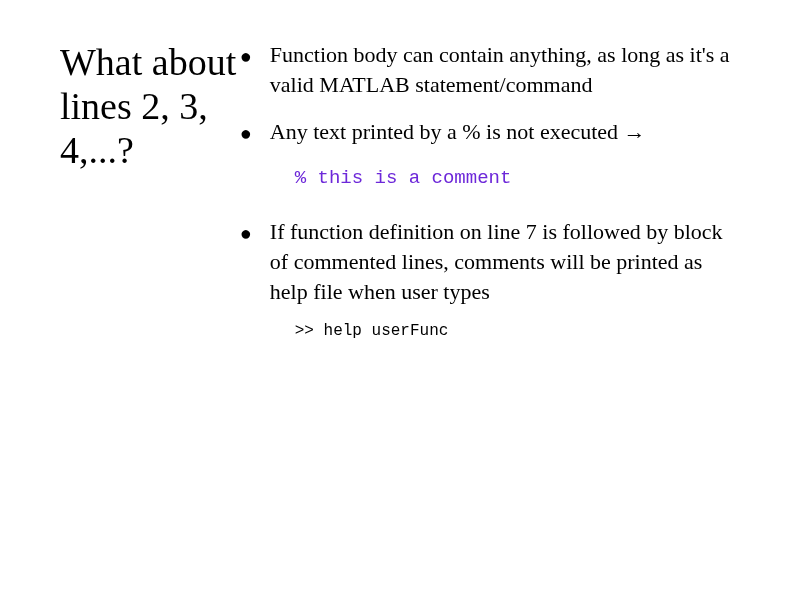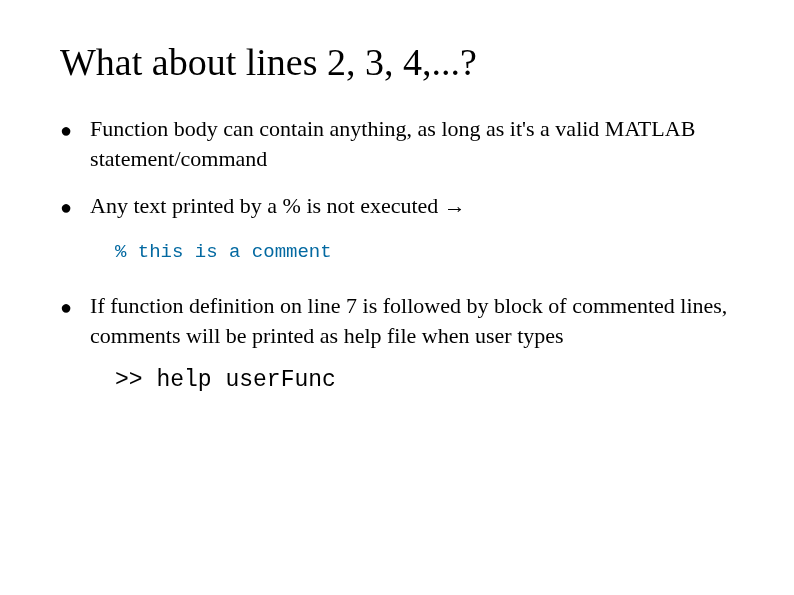--- a/index.html
+++ b/index.html
@@ -14,21 +14,21 @@
       background: #ffffff;
       font-family: 'Times New Roman', Times, serif;
       overflow: hidden;
     }
 
     .slide {
       width: 794px;
       height: 595px;
       padding: 40px 60px 40px 60px;
       display: flex;
-      flex-direction: column;
+      flex-direction: row;
       gap: 0;
     }
 
     .slide-title {
       font-size: 38px;
       font-weight: normal;
       color: #000000;
       margin-bottom: 30px;
       font-family: 'Times New Roman', Times, serif;
     }
@@ -56,29 +56,29 @@
       flex-shrink: 0;
     }
 
     .bullet-text {
       flex: 1;
     }
 
     .code-block {
       font-family: 'Courier New', Courier, monospace;
       font-size: 19px;
-      color: #0369a1;
+      color: #6d28d9;
       margin-left: 55px;
       margin-bottom: 14px;
       margin-top: 2px;
     }
 
     .code-block-help {
       font-family: 'Courier New', Courier, monospace;
-      font-size: 23px;
+      font-size: 16px;
       color: #000000;
       margin-left: 55px;
       margin-top: 6px;
     }
 
     .bullet-item-third {
       margin-bottom: 10px;
     }
   </style>
 </head>

